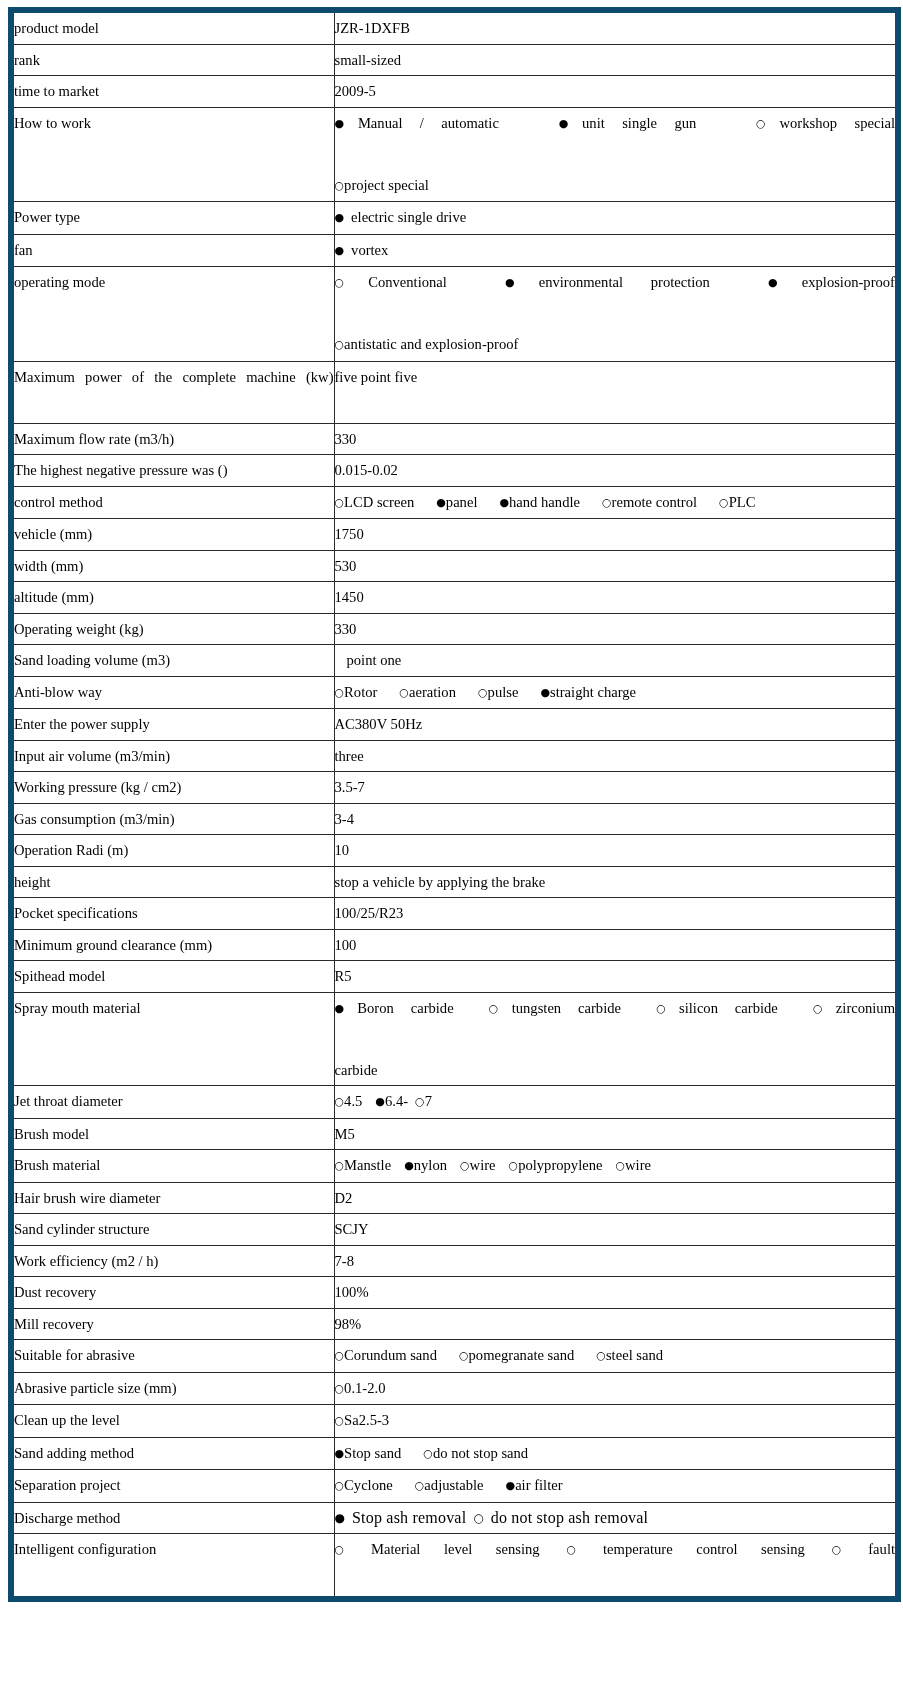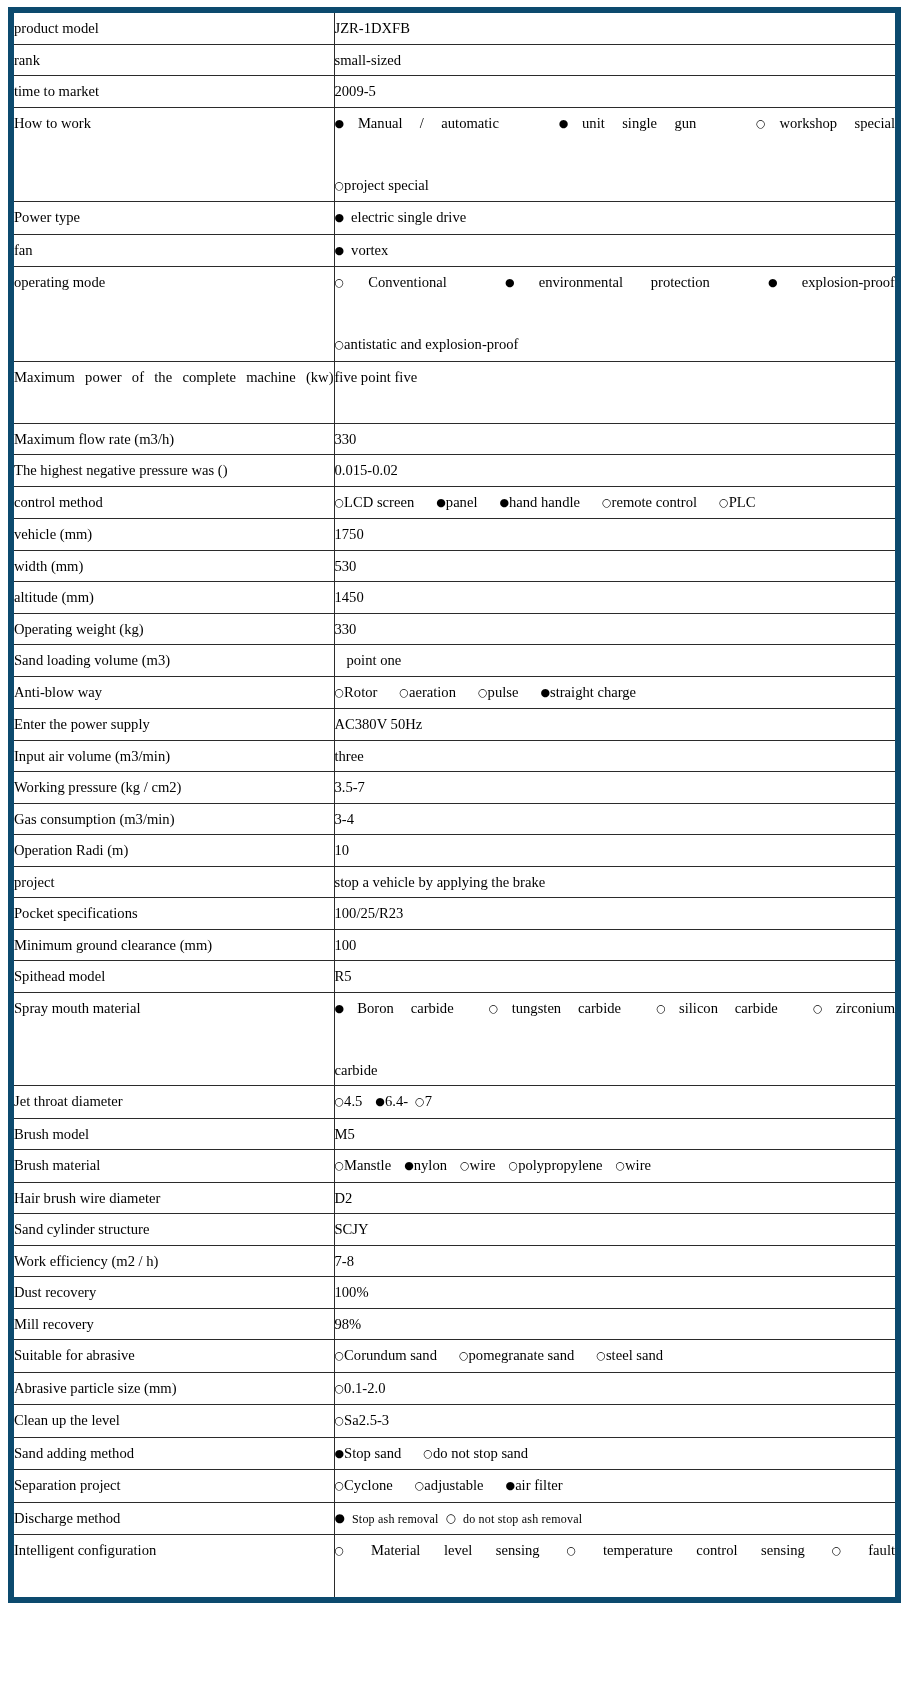--- a/index.html
+++ b/index.html
@@ -77,21 +77,21 @@
     font-family: "DejaVu Sans", sans-serif;
     font-size: 11px;
     vertical-align: 1px;
     letter-spacing: 0;
   }
   .mark.filled:before { content: "\25CF"; }
   .mark.hollow:before { content: "\25CB"; }
 
   
   td.value-cell.loose {
-    font-size: 12px;
+    font-size: 16px;
     letter-spacing: 0.2px;
   }
   td.value-cell.loose .mark { font-size: 12px; }
 
   .indent-sm { display: inline-block; width: 12px; }
 </style>
 </head>
 <body>
 
 <div id="spec-sheet">
@@ -217,21 +217,21 @@
         <td class="label-cell">Gas consumption (m3/min)</td>
         <td class="value-cell">3-4</td>
       </tr>
 
       <tr class="r1">
         <td class="label-cell">Operation Radi (m)</td>
         <td class="value-cell">10</td>
       </tr>
 
       <tr class="r1">
-        <td class="label-cell">project</td>
+        <td class="label-cell">height</td>
         <td class="value-cell">stop a vehicle by applying the brake</td>
       </tr>
 
       <tr class="r1">
         <td class="label-cell">Pocket specifications</td>
         <td class="value-cell">100/25/R23</td>
       </tr>
 
       <tr class="r1">
         <td class="label-cell">Minimum ground clearance (mm)</td>

